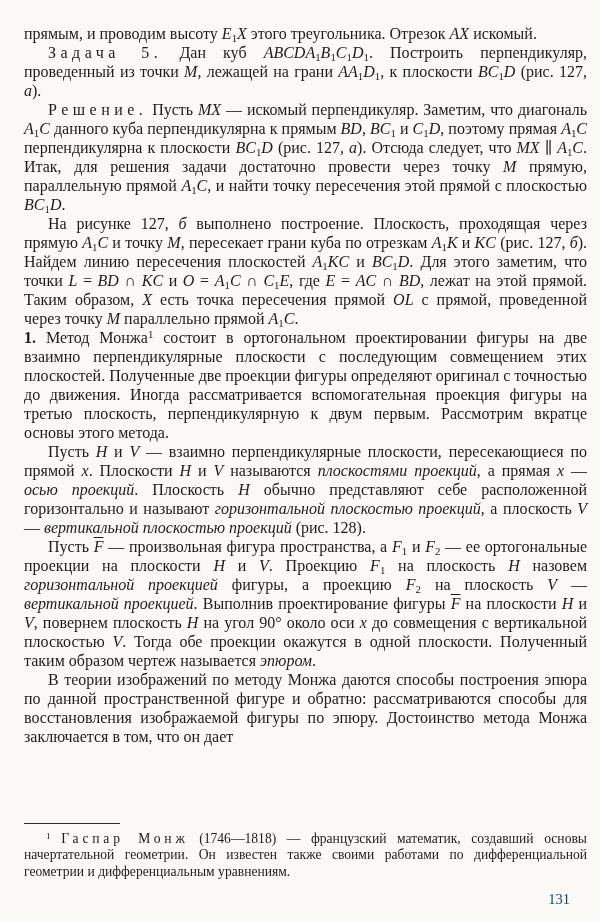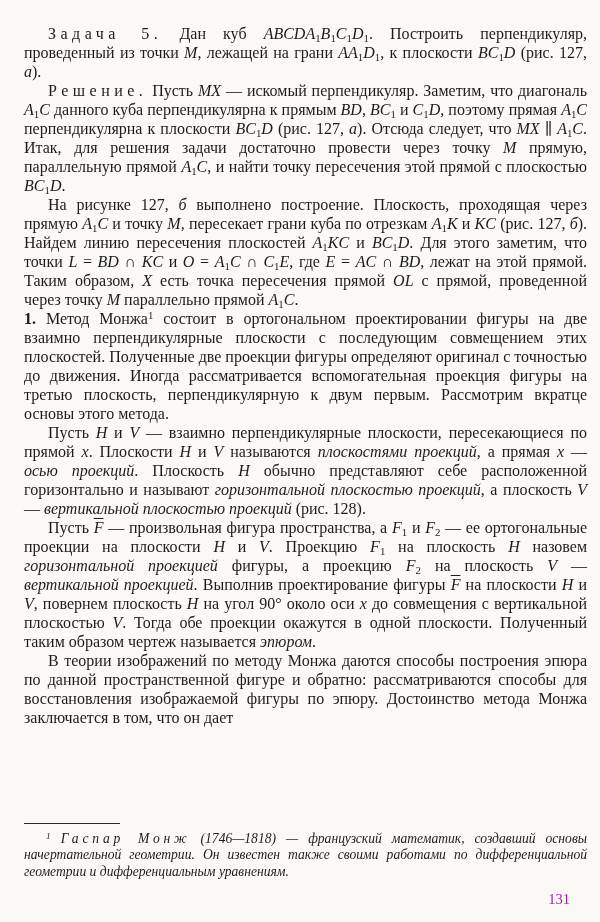--- a/index.html
+++ b/index.html
@@ -43,34 +43,35 @@
     left:24px; right:13px; bottom:42px;
     font-size:13.6px;
     line-height:16.5px;
     text-align:justify;
   }
   .footnote-rule {
     width:96px; height:0;
     border-top:1.2px solid #2b2b2b;
     margin:0 0 7px 0;
   }
-  .footnote-area p { margin:0; text-indent:22px;font-style:italic; }
+  .footnote-area p { margin:0; text-indent:22px; }
   .folio {
     position:absolute;
     right:30px; bottom:14px;
     font-size:14.5px;
-    color:#a21caf;
+    color:#0c4a6e;
   }
 </style>
 </head>
 <body>
 
 <div class="page">
 
   <div class="text-block">
+    <p class="no-indent"><span>прямым, и проводим высоту </span><span class="it">E</span><sub>1</sub><span class="it">X</span><span> этого треугольника. Отрезок </span><span class="it">AX</span><span> искомый.</span></p>
     <p><span class="spc">Задача 5.</span><span> Дан куб </span><span class="it">ABCDA</span><sub>1</sub><span class="it">B</span><sub>1</sub><span class="it">C</span><sub>1</sub><span class="it">D</span><sub>1</sub><span>. Построить перпендикуляр, проведенный из точки </span><span class="it">M</span><span>, лежащей на грани </span><span class="it">AA</span><sub>1</sub><span class="it">D</span><sub>1</sub><span>, к плоскости </span><span class="it">BC</span><sub>1</sub><span class="it">D</span><span> (рис. 127, </span><span class="it">а</span><span>).</span></p>
     <p><span class="spc">Решение.</span><span> Пусть </span><span class="it">MX</span><span> — искомый перпендикуляр. Заметим, что диагональ </span><span class="it">A</span><sub>1</sub><span class="it">C</span><span> данного куба перпендикулярна к прямым </span><span class="it">BD</span><span>, </span><span class="it">BC</span><sub>1</sub><span> и </span><span class="it">C</span><sub>1</sub><span class="it">D</span><span>, поэтому прямая </span><span class="it">A</span><sub>1</sub><span class="it">C</span><span> перпендикулярна к плоскости </span><span class="it">BC</span><sub>1</sub><span class="it">D</span><span> (рис. 127, </span><span class="it">а</span><span>). Отсюда следует, что </span><span class="it">MX</span><span> ∥ </span><span class="it">A</span><sub>1</sub><span class="it">C</span><span>. Итак, для решения задачи достаточно провести через точку </span><span class="it">M</span><span> прямую, параллельную прямой </span><span class="it">A</span><sub>1</sub><span class="it">C</span><span>, и найти точку пересечения этой прямой с плоскостью </span><span class="it">BC</span><sub>1</sub><span class="it">D</span><span>.</span></p>
     <p><span>На рисунке 127, </span><span class="it">б</span><span> выполнено построение. Плоскость, проходящая через прямую </span><span class="it">A</span><sub>1</sub><span class="it">C</span><span> и точку </span><span class="it">M</span><span>, пересекает грани куба по отрезкам </span><span class="it">A</span><sub>1</sub><span class="it">K</span><span> и </span><span class="it">KC</span><span> (рис. 127, </span><span class="it">б</span><span>). Найдем линию пересечения плоскостей </span><span class="it">A</span><sub>1</sub><span class="it">KC</span><span> и </span><span class="it">BC</span><sub>1</sub><span class="it">D</span><span>. Для этого заметим, что точки </span><span class="it">L</span><span> = </span><span class="it">BD</span><span> ∩ </span><span class="it">KC</span><span> и </span><span class="it">O</span><span> = </span><span class="it">A</span><sub>1</sub><span class="it">C</span><span> ∩ </span><span class="it">C</span><sub>1</sub><span class="it">E</span><span>, где </span><span class="it">E</span><span> = </span><span class="it">AC</span><span> ∩ </span><span class="it">BD</span><span>, лежат на этой прямой. Таким образом, </span><span class="it">X</span><span> есть точка пересечения прямой </span><span class="it">OL</span><span> с прямой, проведенной через точку </span><span class="it">M</span><span> параллельно прямой </span><span class="it">A</span><sub>1</sub><span class="it">C</span><span>.</span></p>
 
 
     <p class="no-indent"><span class="bd">1.</span><span> Метод Монжа</span><sup>1</sup><span> состоит в ортогональном проектировании фигуры на две взаимно перпендикулярные плоскости с последующим совмещением этих плоскостей. Полученные две проекции фигуры определяют оригинал с точностью до движения. Иногда рассматривается вспомогательная проекция фигуры на третью плоскость, перпендикулярную к двум первым. Рассмотрим вкратце основы этого метода.</span></p>
     <p><span>Пусть </span><span class="it">H</span><span> и </span><span class="it">V</span><span> — взаимно перпендикулярные плоскости, пересекающиеся по прямой </span><span class="it">x</span><span>. Плоскости </span><span class="it">H</span><span> и </span><span class="it">V</span><span> называются </span><span class="it">плоскостями проекций</span><span>, а прямая </span><span class="it">x</span><span> — </span><span class="it">осью проекций</span><span>. Плоскость </span><span class="it">H</span><span> обычно представляют себе расположенной горизонтально и называют </span><span class="it">горизонтальной плоскостью проекций</span><span>, а плоскость </span><span class="it">V</span><span> — </span><span class="it">вертикальной плоскостью проекций</span><span> (рис. 128).</span></p>
     <p><span>Пусть </span><span class="it ovl">F</span><span> — произвольная фигура пространства, а </span><span class="it">F</span><sub>1</sub><span> и </span><span class="it">F</span><sub>2</sub><span> — ее ортогональные проекции на плоскости </span><span class="it">H</span><span> и </span><span class="it">V</span><span>. Проекцию </span><span class="it">F</span><sub>1</sub><span> на плоскость </span><span class="it">H</span><span> назовем </span><span class="it">горизонтальной проекцией</span><span> фигуры, а проекцию </span><span class="it">F</span><sub>2</sub><span> на плоскость </span><span class="it">V</span><span> — </span><span class="it">вертикальной проекцией</span><span>. Выполнив проектирование фигуры </span><span class="it ovl">F</span><span> на плоскости </span><span class="it">H</span><span> и </span><span class="it">V</span><span>, повернем плоскость </span><span class="it">H</span><span> на угол 90° около оси </span><span class="it">x</span><span> до совмещения с вертикальной плоскостью </span><span class="it">V</span><span>. Тогда обе проекции окажутся в одной плоскости. Полученный таким образом чертеж называется </span><span class="it">эпюром</span><span>.</span></p>
     <p><span>В теории изображений по методу Монжа даются способы построения эпюра по данной пространственной фигуре и обратно: рассматриваются способы для восстановления изображаемой фигуры по эпюру. Достоинство метода Монжа заключается в том, что он дает</span></p>
   </div>

